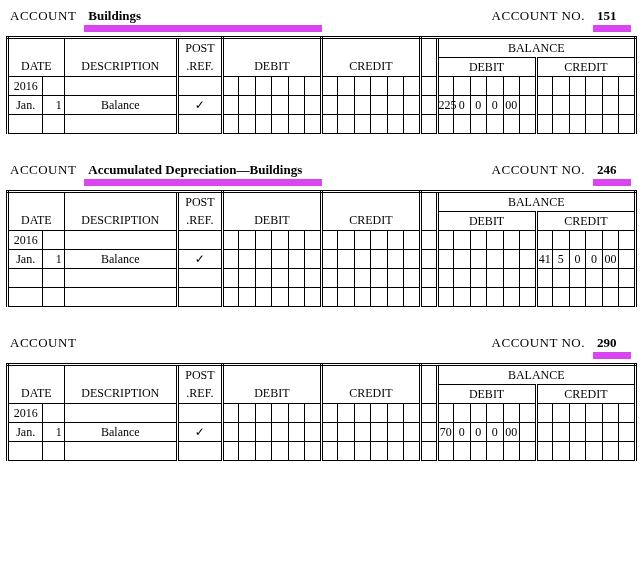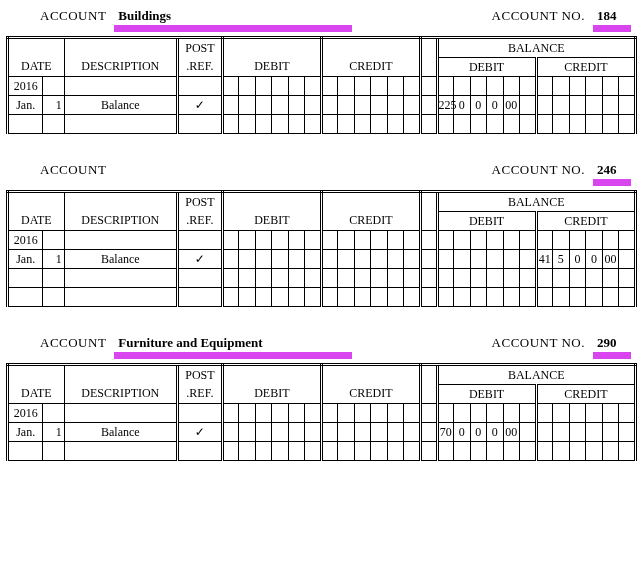--- a/index.html
+++ b/index.html
@@ -12,21 +12,21 @@
     box-sizing: border-box;
   }
   .ledger { margin-bottom: 28px; }
   .hdr {
     display: flex;
     justify-content: space-between;
     padding: 0 6px 4px 4px;
     font-size: 13px;
   }
   .hdr-left, .hdr-right { display: flex; align-items: baseline; gap: 8px; }
-  .hdr-label { letter-spacing: 0.5px; margin-left: 30px; }
+  .hdr-label { letter-spacing: 0.5px; }
   .hdr-value {
     font-weight: bold;
     border-bottom: 7px solid #d946ef;
     padding: 0 4px 1px 4px;
     min-width: 30px;
     display: inline-block;
   }
   .hdr-left .hdr-value { min-width: 230px; }
 
   table.ledger-table {
@@ -62,21 +62,21 @@
 
 <div id="root">
     <div class="ledger">
       <div class="hdr">
     <span class="hdr-left">
       <span class="hdr-label">ACCOUNT</span>
       <span class="hdr-value">Buildings</span>
     </span>
     <span class="hdr-right">
       <span class="hdr-label">ACCOUNT NO.</span>
-      <span class="hdr-value">184</span>
+      <span class="hdr-value">151</span>
     </span>
   </div>
       <table class="ledger-table">
         <colgroup>
     <col class="c-month">
           <col class="c-day">
           <col class="c-desc">
           <col class="c-ref">
     <col class="c-amt">
           <col class="c-amt">
@@ -217,20 +217,21 @@
             <td class="bb bl"></td>
             <td class="bb bl brr"></td>
     </tr>
         </tbody>
       </table>
     </div>
     <div class="ledger">
       <div class="hdr">
     <span class="hdr-left">
       <span class="hdr-label">ACCOUNT</span>
+      <span class="hdr-value">Accumulated Depreciation—Buildings</span>
     </span>
     <span class="hdr-right">
       <span class="hdr-label">ACCOUNT NO.</span>
       <span class="hdr-value">246</span>
     </span>
   </div>
       <table class="ledger-table">
         <colgroup>
     <col class="c-month">
           <col class="c-day">
@@ -406,21 +407,20 @@
             <td class="bb bl"></td>
             <td class="bb bl brr"></td>
     </tr>
         </tbody>
       </table>
     </div>
     <div class="ledger">
       <div class="hdr">
     <span class="hdr-left">
       <span class="hdr-label">ACCOUNT</span>
-      <span class="hdr-value">Furniture and Equipment</span>
     </span>
     <span class="hdr-right">
       <span class="hdr-label">ACCOUNT NO.</span>
       <span class="hdr-value">290</span>
     </span>
   </div>
       <table class="ledger-table">
         <colgroup>
     <col class="c-month">
           <col class="c-day">

